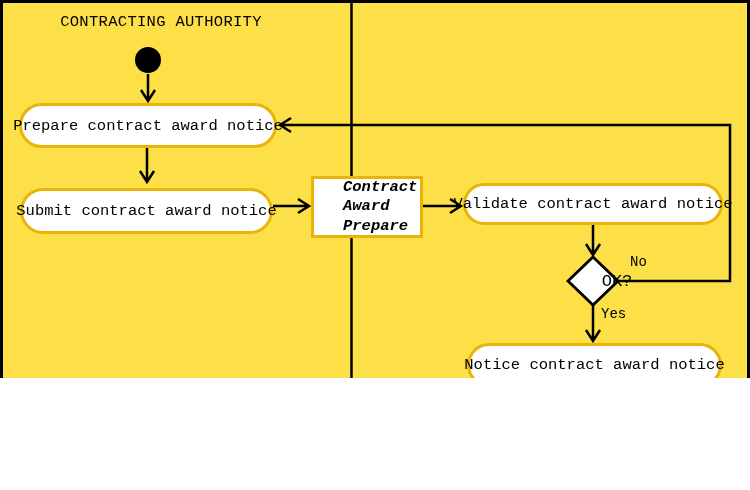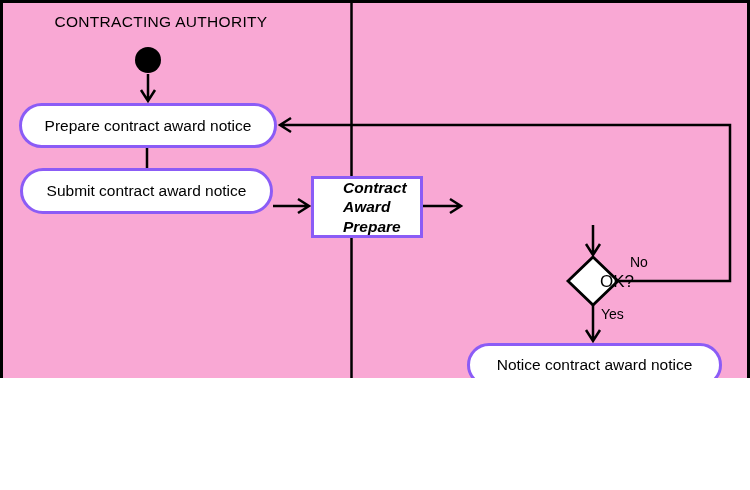--- a/index.html
+++ b/index.html
@@ -5,23 +5,24 @@
   html, body {
     margin: 0;
     padding: 0;
     background: #ffffff;
     font-family: "Liberation Sans", sans-serif;
   }
   #canvas {
     position: relative;
     width: 750px;
     height: 378px;
-    background: #f9a8d4;
+    background: #fde047;
     overflow: hidden;
     color: #000000;
+    font-family: Liberation Mono, monospace;
   }
   #wires {
     position: absolute;
     left: 0; top: 0;
     width: 750px; height: 490px;
     z-index: 1;
   }
   .lane-header {
     position: absolute;
     top: 13px;
@@ -30,31 +31,31 @@
     font-size: 15.5px;
     font-weight: 400;
     letter-spacing: 0.3px;
     white-space: nowrap;
     z-index: 3;
   }
   .activity {
     position: absolute;
     box-sizing: border-box;
     background: #ffffff;
-    border: 3px solid #8b5cf6;
+    border: 3px solid #eab308;
     display: flex;
     align-items: center;
     justify-content: center;
     font-size: 15.5px;
     white-space: nowrap;
     z-index: 2;
   }
   .stadium { border-radius: 23px; }
   #node-prepare  { left: 19px;  top: 103px; width: 258px; height: 45px; }
-  #node-submit   { left: 20px;  top: 168px; width: 253px; height: 46px; }
+  #node-submit   { left: 20px;  top: 188px; width: 253px; height: 46px; }
   #node-validate { left: 463px; top: 183px; width: 260px; height: 42px; }
   #node-publish  { left: 467px; top: 343px; width: 255px; height: 44px; }
   #node-can {
     left: 311px; top: 176px; width: 112px; height: 62px;
     flex-direction: column;
     align-items: flex-start;
     justify-content: center;
     padding-left: 29px;
     font-weight: 700;
     font-style: italic;
@@ -118,20 +119,21 @@
   <div id="node-prepare" class="activity stadium">Prepare contract award notice</div>
 
   <div id="node-submit" class="activity stadium">Submit contract award notice</div>
 
   <div id="node-can" class="activity">
     <span>Contract</span>
     <span>Award</span>
     <span>Prepare</span>
   </div>
 
+  <div id="node-validate" class="activity stadium">Validate contract award notice</div>
 
   <div id="node-publish" class="activity stadium">Notice contract award notice</div>
 
   <div id="label-ok">OK?</div>
   <div id="label-no" class="edge-label">No</div>
   <div id="label-yes" class="edge-label">Yes</div>
 
 </div>
 
 </body></html>

